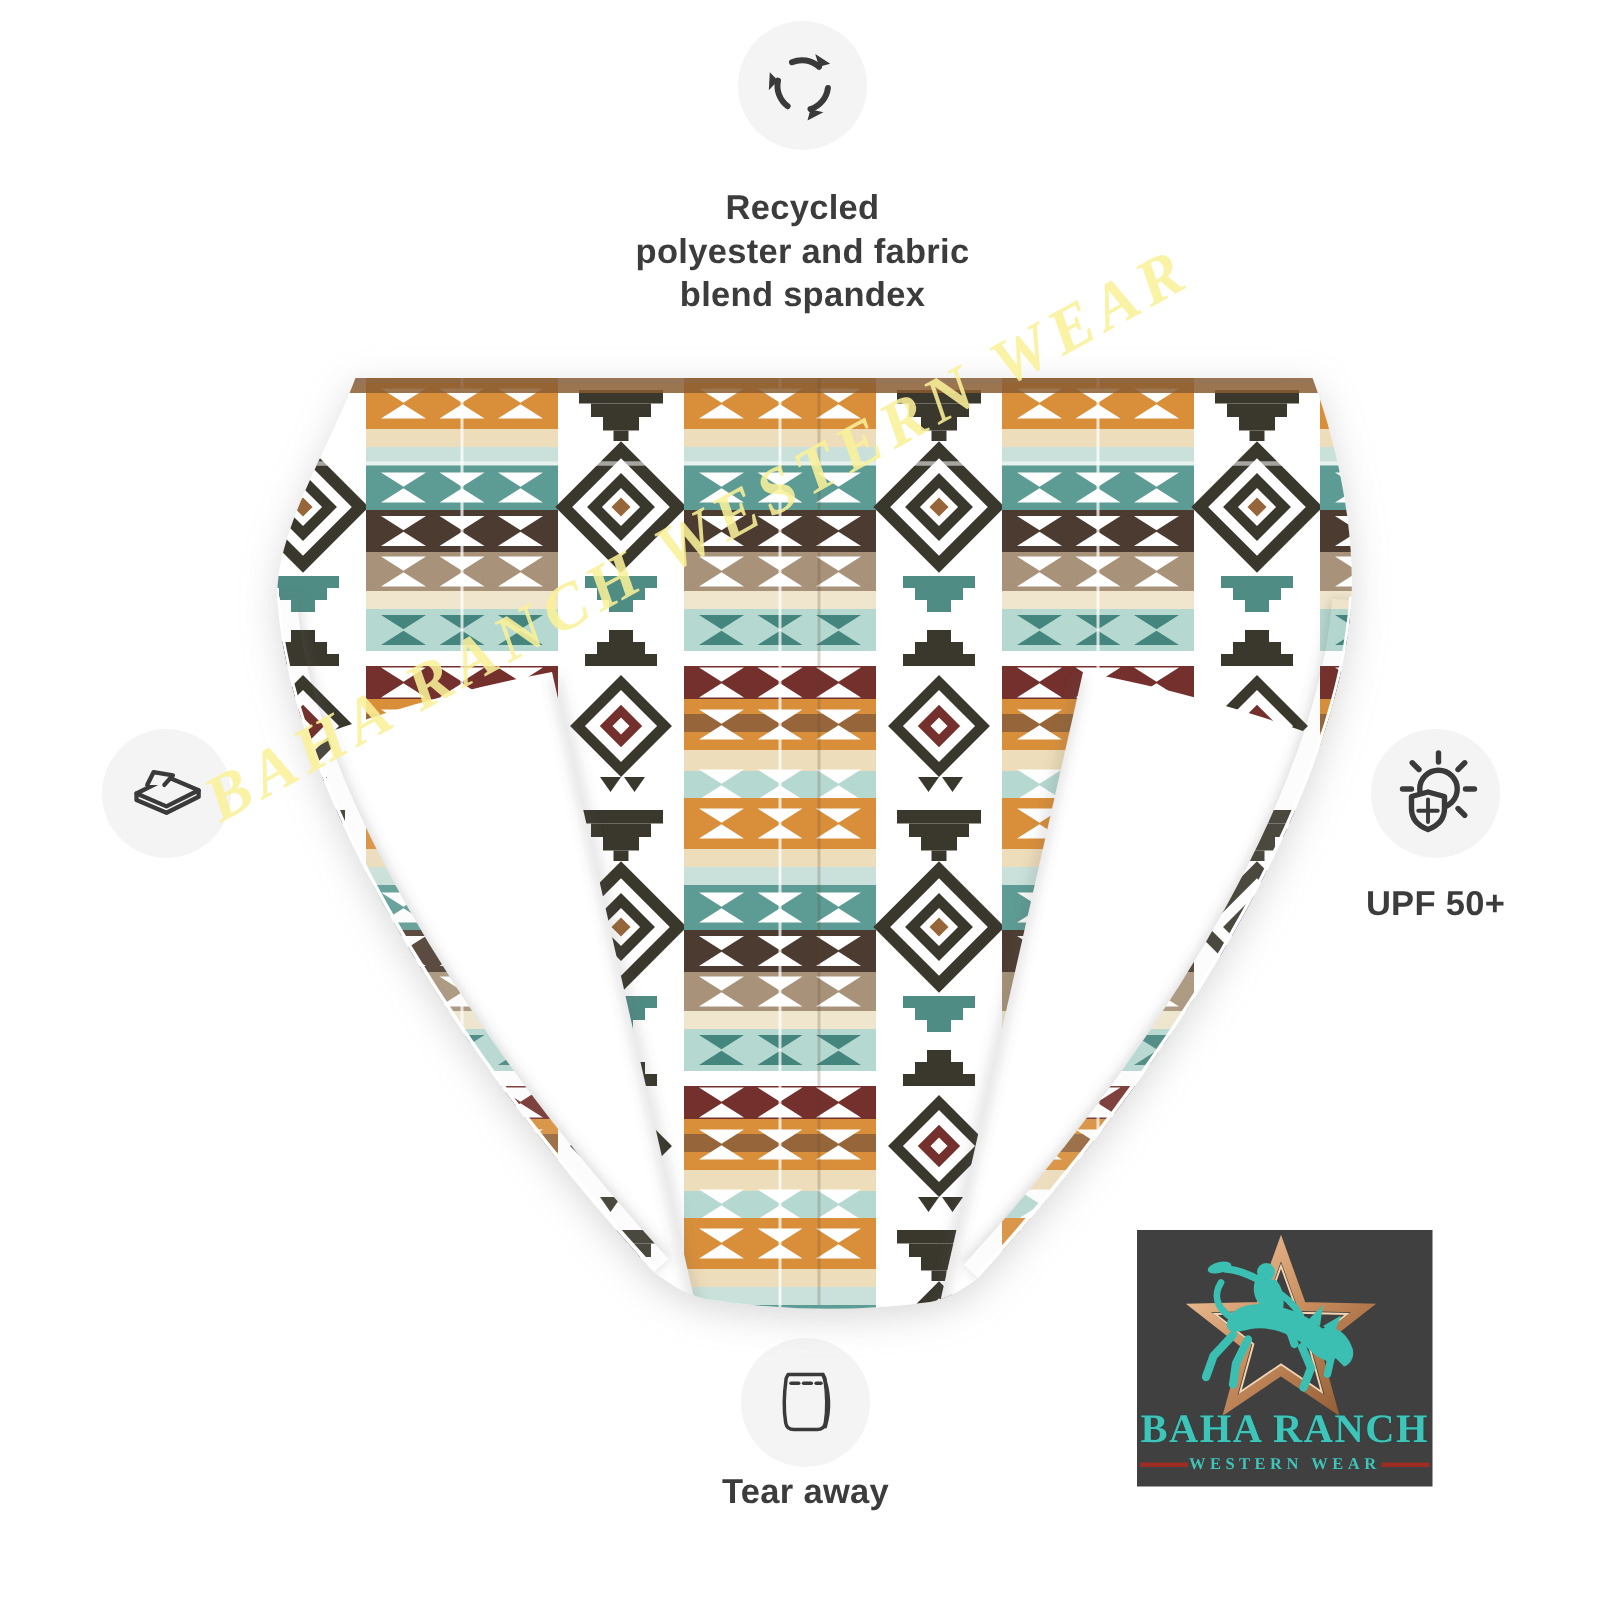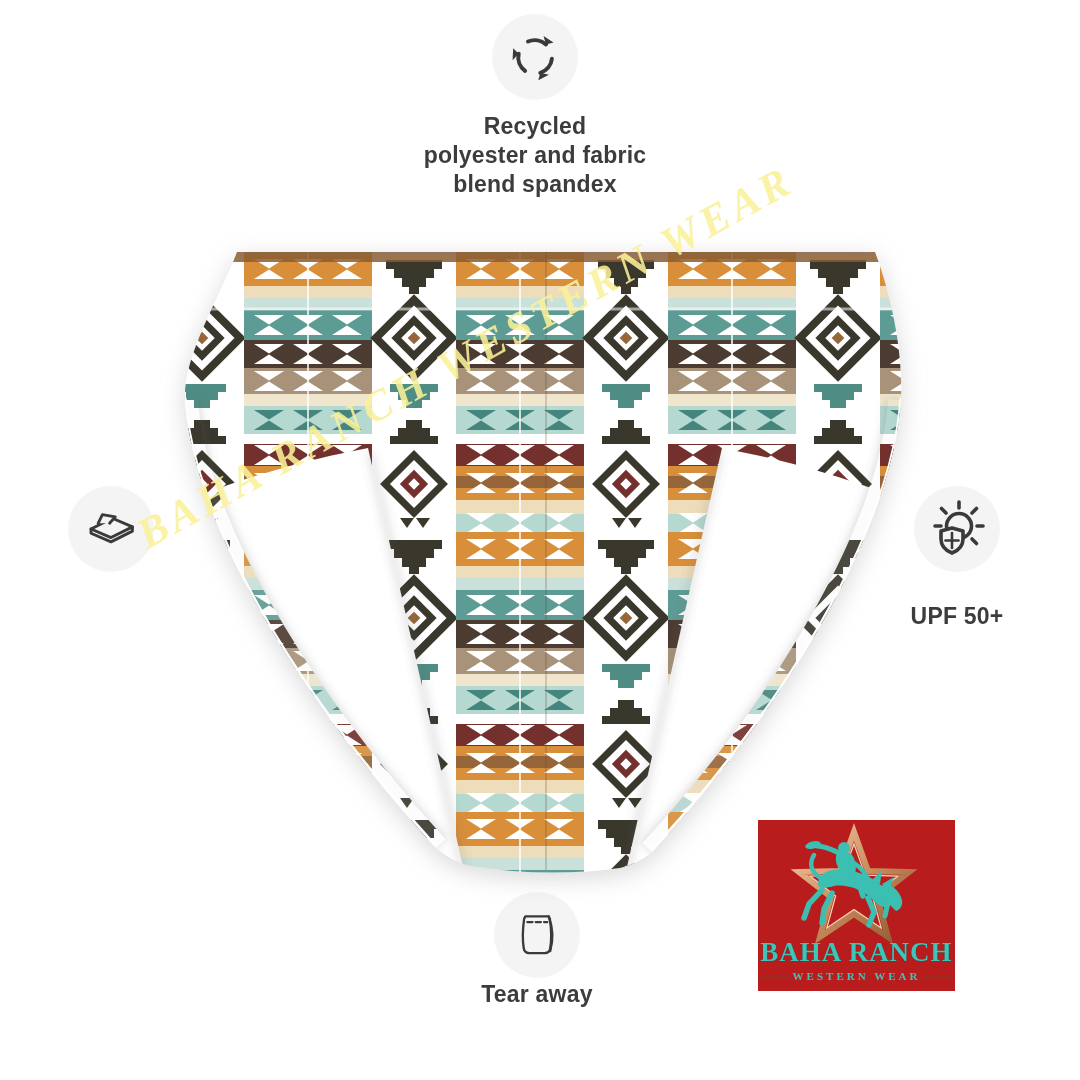--- a/index.html
+++ b/index.html
@@ -5,37 +5,37 @@
   html,body{margin:0;padding:0;background:#ffffff;}
   .stage{position:relative;width:1080px;height:1080px;background:#ffffff;overflow:hidden;
          font-family:"Liberation Sans",sans-serif;}
   
   .callout{position:absolute;text-align:center;color:#3c3c3c;}
   .icon-circle{width:86px;height:86px;border-radius:50%;background:#f4f4f4;
                display:flex;align-items:center;justify-content:center;margin:0 auto;}
   .icon-circle svg{display:block;}
   .cap{font-weight:700;font-size:23px;line-height:29px;color:#3c3c3c;letter-spacing:.2px;}
   .callout-top{left:335px;top:14px;width:400px;}
-  .callout-top .cap{margin-top:12px;}
+  .callout-top .cap{margin-top:24px;}
   .callout-left{left:0px;top:486px;width:222px;}
   .callout-left .cap{margin-top:16px;}
   .callout-right{left:846px;top:486px;width:222px;}
-  .callout-right .cap{margin-top:30px;}
+  .callout-right .cap{margin-top:16px;}
   .callout-bottom{left:387px;top:892px;width:300px;}
   .callout-bottom .cap{margin-top:2px;}
   
   .watermark{position:absolute;left:142px;top:512px;height:56px;white-space:nowrap;
              font-family:"Liberation Serif",serif;font-style:italic;font-weight:700;
              font-size:43px;letter-spacing:5px;color:rgba(249,240,152,0.88);
              transform:rotate(-29deg);transform-origin:0 50%;z-index:5;pointer-events:none;}
   
   .garment{position:absolute;left:0;top:0;z-index:2;}
   .garment .gwrap{filter:drop-shadow(0 6px 12px rgba(120,120,120,.28));}
   
-  .logo{position:absolute;left:758px;top:820px;width:197px;height:171px;background:#b91c1c;
+  .logo{position:absolute;left:758px;top:820px;width:197px;height:171px;background:#404040;
         z-index:6;overflow:hidden;}
   .logo svg{position:absolute;left:0;top:0;}
   .logo-brand{position:absolute;left:0;top:119px;width:100%;text-align:center;
               font-family:"Liberation Serif",serif;font-weight:700;font-size:27px;
               color:#3ec4b8;letter-spacing:1px;line-height:27px;
               text-shadow:0 0 1px #0b4a45;}
   .logo-tagline{position:absolute;left:0;top:150px;width:100%;display:flex;align-items:center;
                 justify-content:center;gap:1px;}
   .logo-tagline .txt{font-family:"Liberation Serif",serif;font-weight:700;font-size:11px;
                      letter-spacing:3px;color:#3ec4b8;}

